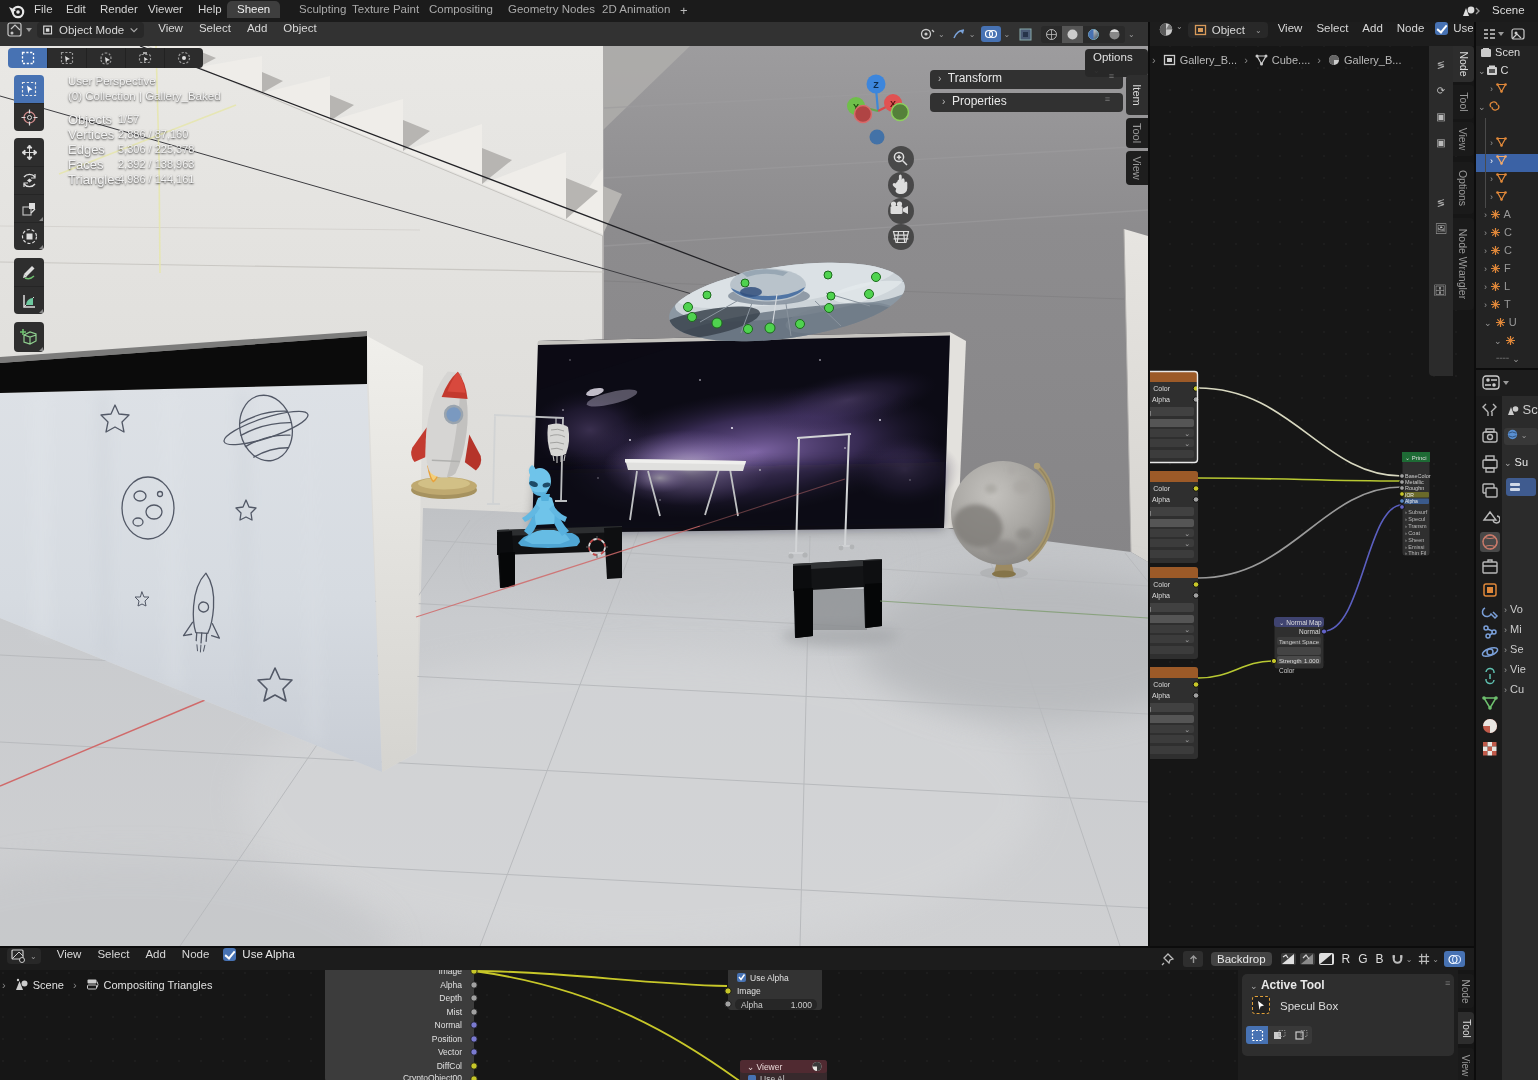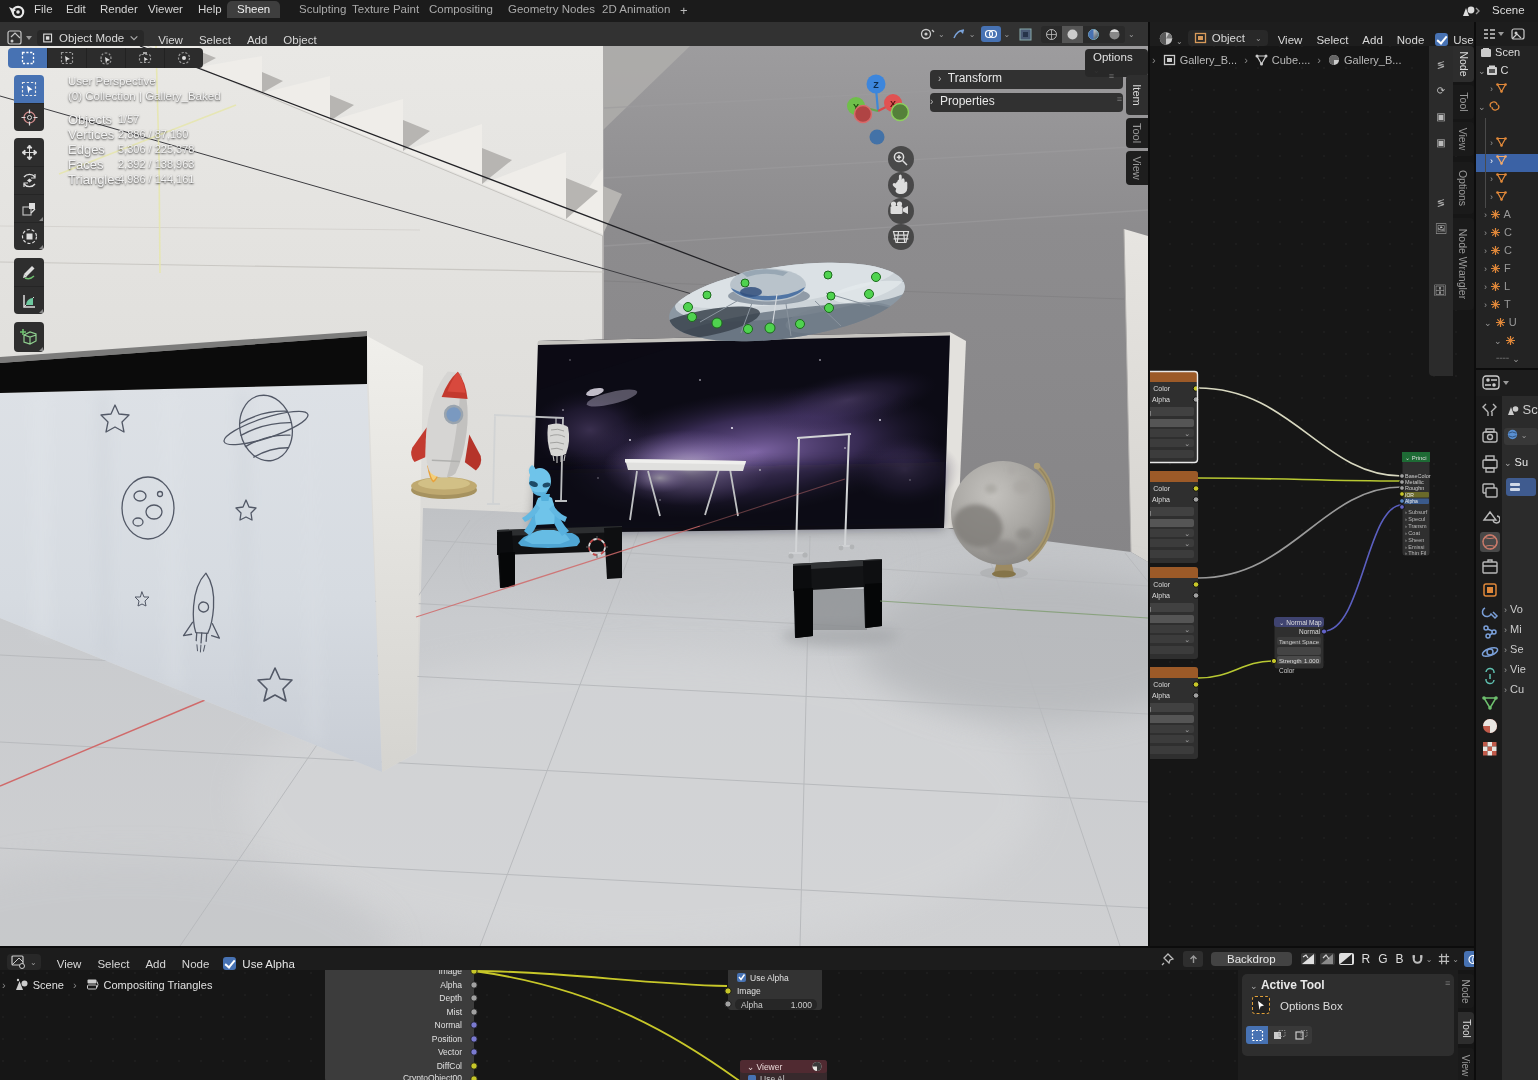--- a/index.html
+++ b/index.html
@@ -4,21 +4,21 @@
 *{margin:0;padding:0;box-sizing:border-box;}
 html,body{width:1538px;height:1080px;overflow:hidden;background:#111;}
 body{font-family:"Liberation Sans",sans-serif;-webkit-font-smoothing:antialiased;}
 #root{position:absolute;width:1538px;height:1080px;background:#1d1d1d;}
 .abs{position:absolute;}
 .mi{display:inline-block;padding:0 8px;font-size:11.5px;}
 #topbar{left:0;top:0;width:1538px;height:22px;background:#1b1b1b;color:#d5d5d5;font-size:11.5px;}
 .tab{display:inline-block;padding:2px 10px 3px;color:#aaa;font-size:11.5px;border-radius:5px 5px 0 0;}
 .tab.act{background:#3e3e3e;color:#eee;}
 #vp{left:0;top:22px;width:1148px;height:924px;background:#9a999b;overflow:hidden;}
-.hdr{position:absolute;left:0;top:0;width:100%;height:24px;background:#323232;display:flex;align-items:flex-end;color:#d8d8d8;font-size:11.5px;}
+.hdr{position:absolute;left:0;top:0;width:100%;height:24px;background:#323232;display:flex;align-items:flex-start;color:#d8d8d8;font-size:11.5px;}
 #shader{left:1148px;top:22px;width:326px;height:924px;background:#151515;overflow:hidden;border-left:2px solid #0c0c0c;}
 #outliner{left:1474px;top:22px;width:64px;height:346px;background:#1f1f1f;overflow:hidden;border-left:2px solid #0c0c0c;}
 #props{left:1474px;top:368px;width:64px;height:712px;background:#2b2b2b;overflow:hidden;border-left:2px solid #0c0c0c;border-top:2px solid #0c0c0c;}
 #comp{left:0;top:946px;width:1474px;height:134px;background:#151515;overflow:hidden;border-top:2px solid #0c0c0c;}
 .chk{display:inline-block;width:13px;height:13px;min-width:13px;flex:none;background:#4772b3;border-radius:3px;position:relative;vertical-align:-2px;}
 .chk:after{content:"";position:absolute;left:4px;top:1px;width:4px;height:8px;border:solid #fff;border-width:0 2px 2px 0;transform:rotate(40deg);}
 .ddc{color:#9a9a9a;font-size:8px;}
 </style></head>
 <body>
 <div id="root">
@@ -614,21 +614,21 @@
 <div class="abs" style="left:68px;top:90px;color:#f2f2f2;font-size:13px;text-shadow:0 1px 2px rgba(0,0,0,.8);line-height:15px">
 Objects<br>Vertices<br>Edges<br>Faces<br>Triangles
 </div>
 <div class="abs" style="left:118px;top:90px;color:#f2f2f2;font-size:11px;text-shadow:0 1px 2px rgba(0,0,0,.8);line-height:15px">
 1/57<br>2,886 / 87,160<br>5,306 / 225,378<br>2,392 / 138,963<br>4,986 / 144,161
 </div>
 
 <div class="abs" style="left:1085px;top:27px;background:#282828;border-radius:4px;color:#e0e0e0;font-size:11.5px;padding:2px 8px">Options <span class="ddc">⌄</span></div>
 
 <div class="abs" style="left:930px;top:48px;width:193px;height:19px;background:rgba(40,40,40,.92);border-radius:4px;color:#e8e8e8;font-size:12px;padding:1px 8px"><span style="color:#bbb;font-size:10px">›</span>&nbsp; Transform<span style="float:right;color:#777;letter-spacing:1px;font-size:9px">≡</span></div>
-<div class="abs" style="left:930px;top:71px;width:193px;height:19px;background:rgba(40,40,40,.92);border-radius:4px;color:#e8e8e8;font-size:12px;padding:1px 0"><span style="color:#bbb;font-size:10px">›</span>&nbsp; Properties<span style="float:right;color:#777;letter-spacing:1px;font-size:9px">≡</span></div>
+<div class="abs" style="left:930px;top:71px;width:193px;height:19px;background:rgba(40,40,40,.92);border-radius:4px;color:#e8e8e8;font-size:12px;padding:1px 12px"><span style="color:#bbb;font-size:10px">›</span>&nbsp; Properties<span style="float:right;color:#777;letter-spacing:1px;font-size:9px">≡</span></div>
 
 <div class="abs" style="left:1126px;top:53px;width:22px;height:40px;background:#2f2f2f;border-radius:4px 0 0 4px;color:#ddd;font-size:11px;display:flex;align-items:center;justify-content:center">
         <span style="transform:rotate(90deg);white-space:nowrap">Item</span>
       </div>
 <div class="abs" style="left:1126px;top:96px;width:22px;height:30px;background:#1e1e1e;border-radius:4px 0 0 4px;color:#999;font-size:11px;display:flex;align-items:center;justify-content:center">
         <span style="transform:rotate(90deg);white-space:nowrap">Tool</span>
       </div>
 <div class="abs" style="left:1126px;top:129px;width:22px;height:34px;background:#1e1e1e;border-radius:4px 0 0 4px;color:#999;font-size:11px;display:flex;align-items:center;justify-content:center">
         <span style="transform:rotate(90deg);white-space:nowrap">View</span>
       </div>
@@ -1060,21 +1060,21 @@
 <div class="abs" style="left:1160px;top:2px;height:18px;display:flex;align-items:center;color:#ccc">
 <svg width="15" height="15" viewBox="0 0 15 15">
           <path d="M8 2 l5 5 -3 1 -1 3 -5 -5 Z M4 11 l-2 2" stroke="#bbb" fill="none" stroke-width="1.3"></path>
         </svg>
 <span style="width:8px"></span>
 <span style="background:#2e2e2e;border-radius:3px;width:20px;height:16px;display:inline-flex;align-items:center;justify-content:center">
           <svg width="11" height="11" viewBox="0 0 11 11">
             <path d="M5.5 9 V2 M2.5 5 L5.5 2 l3 3" stroke="#999" fill="none" stroke-width="1.4"></path>
           </svg>
         </span>
-<span style="background:#434343;border-radius:4px;color:#e8e8e8;font-size:11.5px;padding:1px 16px;margin-left:8px">Backdrop</span>
+<span style="background:#434343;border-radius:4px;color:#e8e8e8;font-size:11.5px;padding:1px 6px;margin-left:8px">Backdrop</span>
 <span style="margin-left:8px;display:inline-flex">
 <svg width="17" height="16" viewBox="0 0 17 16">
             <rect x="1" y="2" width="15" height="12" rx="2" fill="#3a3a3a"></rect>
             <path d="M2 13 L14 3 L14 13 Z" fill="#dfdfdf"></path>
             <path d="M3 6 l3 -2 2 3" stroke="#dfdfdf" fill="none" stroke-width="1.2"></path>
           </svg>
 <svg width="17" height="16" viewBox="0 0 17 16" style="margin-left:2px">
             <rect x="1" y="2" width="15" height="12" rx="2" fill="#3a3a3a"></rect>
             <path d="M2 13 L14 3 L14 13 Z" fill="#8a8a8a"></path>
             <path d="M4 7 l3 -3 3 4" stroke="#cfcfcf" fill="none" stroke-width="1.2"></path>
@@ -1105,21 +1105,21 @@
 
 </div>
 
 <div class="abs" style="left:1238px;top:22px;width:220px;height:112px;background:#1d1d1d"></div>
 <div class="abs" style="left:1242px;top:26px;width:212px;height:82px;background:#2e2e2e;border-radius:5px"></div>
 <div class="abs" style="left:1250px;top:30px;color:#e8e8e8;font-size:12px"><span style="color:#aaa;font-size:9px">⌄</span> <b style="font-weight:bold">Active Tool</b></div>
 <div class="abs" style="left:1445px;top:30px;color:#777;font-size:9px">≡</div>
 <div class="abs" style="left:1252px;top:48px;width:18px;height:18px;border:1.5px dashed #e0a03a;border-radius:3px;background:#222"><svg width="12" height="12" viewBox="0 0 12 12" style="margin:2px">
           <path d="M3 2 l6 4.5 -3.5 1 -1 3.5 Z" fill="#fff"></path>
         </svg></div>
-<div class="abs" style="left:1280px;top:52px;color:#ddd;font-size:11.5px">Options Box</div>
+<div class="abs" style="left:1280px;top:52px;color:#ddd;font-size:11.5px">Specul Box</div>
 <div class="abs" style="left:1246px;top:78px;display:flex">
 <span style="width:22px;height:18px;background:#4772b3;border-radius:3px 0 0 3px;display:inline-flex;align-items:center;justify-content:center">
           <svg width="13" height="13" viewBox="0 0 13 13">
             <rect x="1.5" y="1.5" width="10" height="10" fill="none" stroke="#fff" stroke-width="1.2" stroke-dasharray="2 1.5"></rect>
           </svg>
         </span>
 <span style="width:22px;height:18px;background:#393939;display:inline-flex;align-items:center;justify-content:center">
           <svg width="13" height="13" viewBox="0 0 13 13">
             <rect x="1" y="3" width="7" height="7" fill="#ccc"></rect>
             <rect x="6" y="1.5" width="6" height="6" fill="none" stroke="#888" stroke-width="1" stroke-dasharray="1.5 1"></rect>

